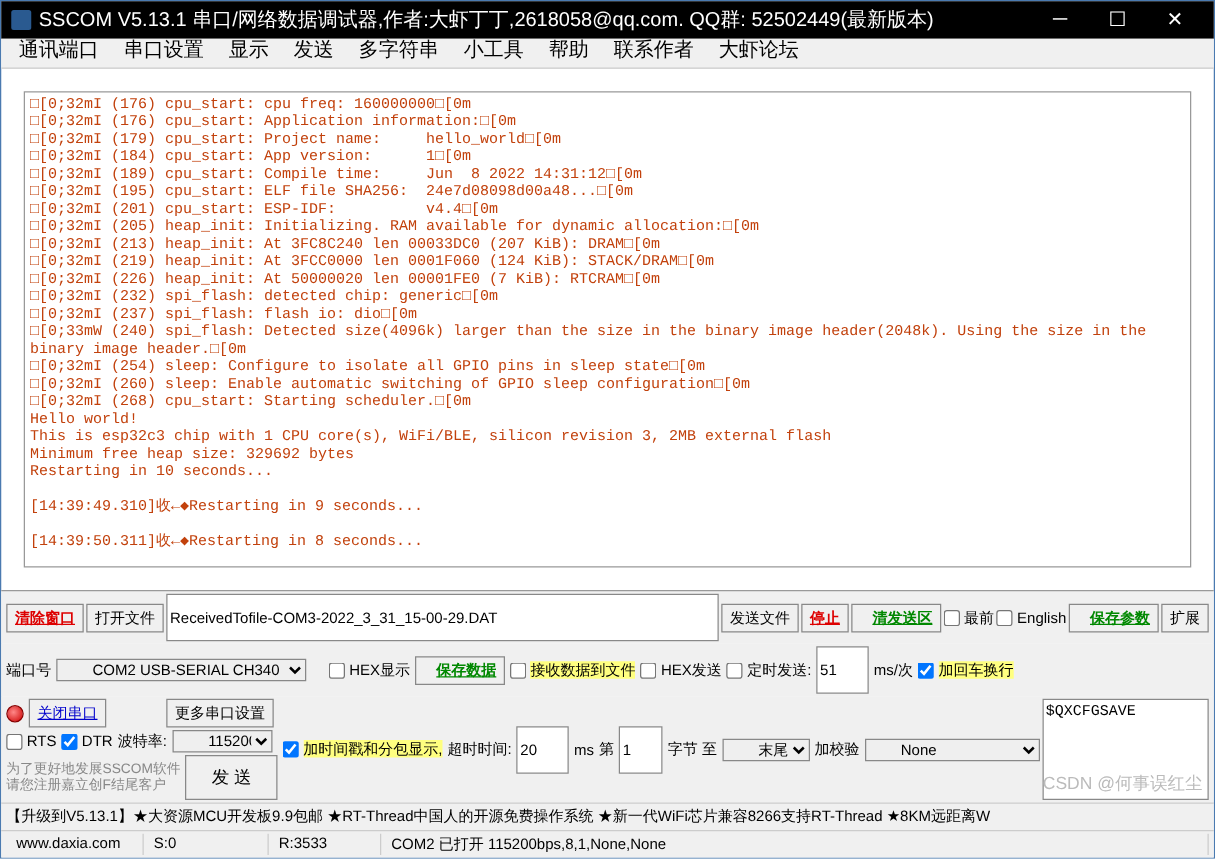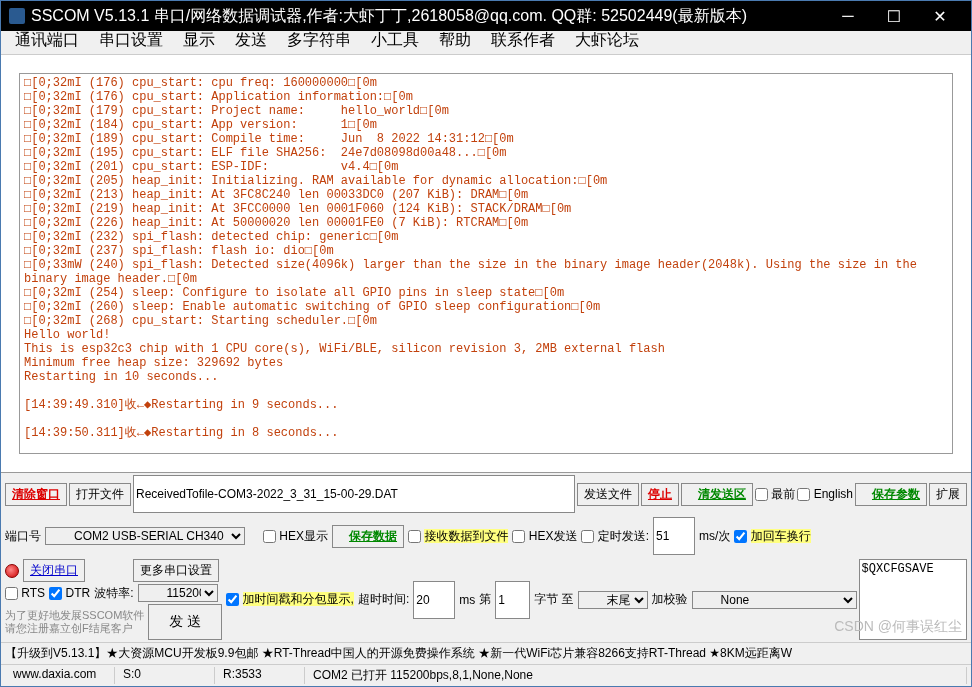--- a/index.html
+++ b/index.html
@@ -143,21 +143,21 @@
       <div class="row">
         <label><input type="checkbox" checked="" style=""> <span class="hl-yellow">加时间戳和分包显示,</span></label>
         <span>超时时间:</span>
         <input type="text" size="3" value="20" style="">
         <span>ms</span>
         <span>第</span>
         <input type="text" size="2" value="1" style="">
         <span>字节 至</span>
         <select><option>末尾</option></select>
         <span>加校验</span>
-        <select style="width:165px"><option>None</option></select>
+        <select style="width:140px"><option>None</option></select>
       </div>
       <div class="sendbox">$QXCFGSAVE</div>
     </div>
   </div>
 
   <div class="promo">【升级到V5.13.1】★大资源MCU开发板9.9包邮 ★RT-Thread中国人的开源免费操作系统 ★新一代WiFi芯片兼容8266支持RT-Thread ★8KM远距离W</div>
 
   <div class="statusbar">
     <div style="width:110px">www.daxia.com</div>
     <div style="width:100px">S:0</div>

